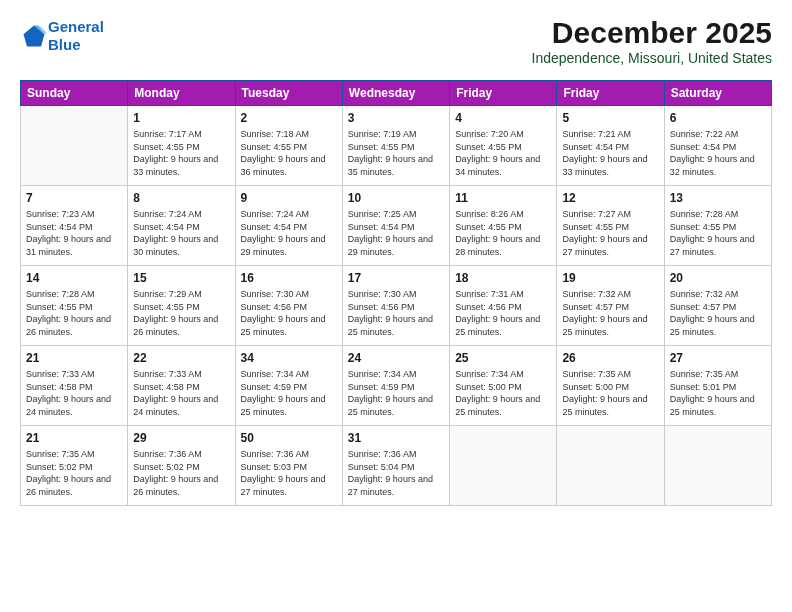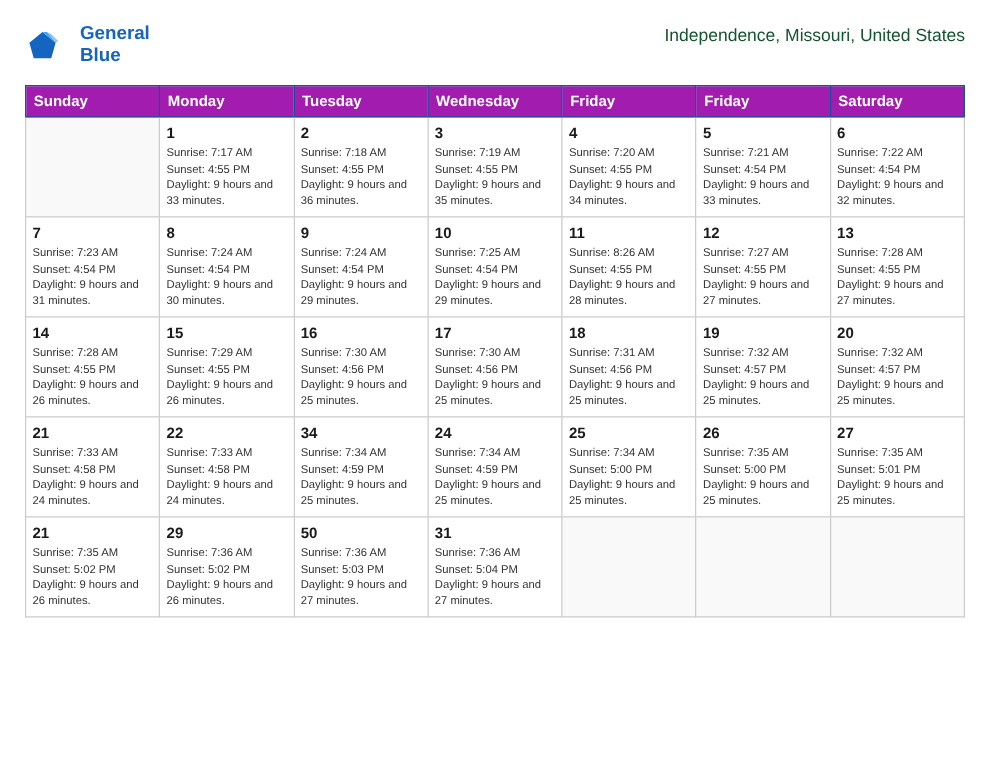--- a/index.html
+++ b/index.html
@@ -16,21 +16,21 @@
     }
     .header {
       display: flex;
       justify-content: space-between;
       align-items: flex-start;
       margin-bottom: 14px;
     }
     .logo {
       display: flex;
       align-items: center;
-      gap: 16px;
+      gap: 0;
     }
     .logo-text {
       font-size: 15px;
       font-weight: bold;
       color: #1a1a1a;
       line-height: 1.2;
     }
     .logo-text .blue { color: #1565c0; }
     .logo-icon {
       width: 28px;
@@ -101,20 +101,21 @@
         <polygon points="16,4 28,14 24,28 8,28 4,14" fill="#1565c0"></polygon>
         <polygon points="20,4 30,12 28,14 16,4" fill="#42a5f5"></polygon>
         <polygon points="24,6 30,12 28,14 20,4" fill="#90caf9"></polygon>
       </svg>
       <div class="logo-text">
         <div><span class="blue">General</span></div>
         <div><span class="blue">Blue</span></div>
       </div>
     </div>
     <div class="title-block">
+      <div class="month-title">December 2025</div>
       <div class="location">Independence, Missouri, United States</div>
     </div>
   </div>
 
   <table class="calendar">
     <thead>
       <tr>
         <th>Sunday</th>
         <th>Monday</th>
         <th>Tuesday</th>

